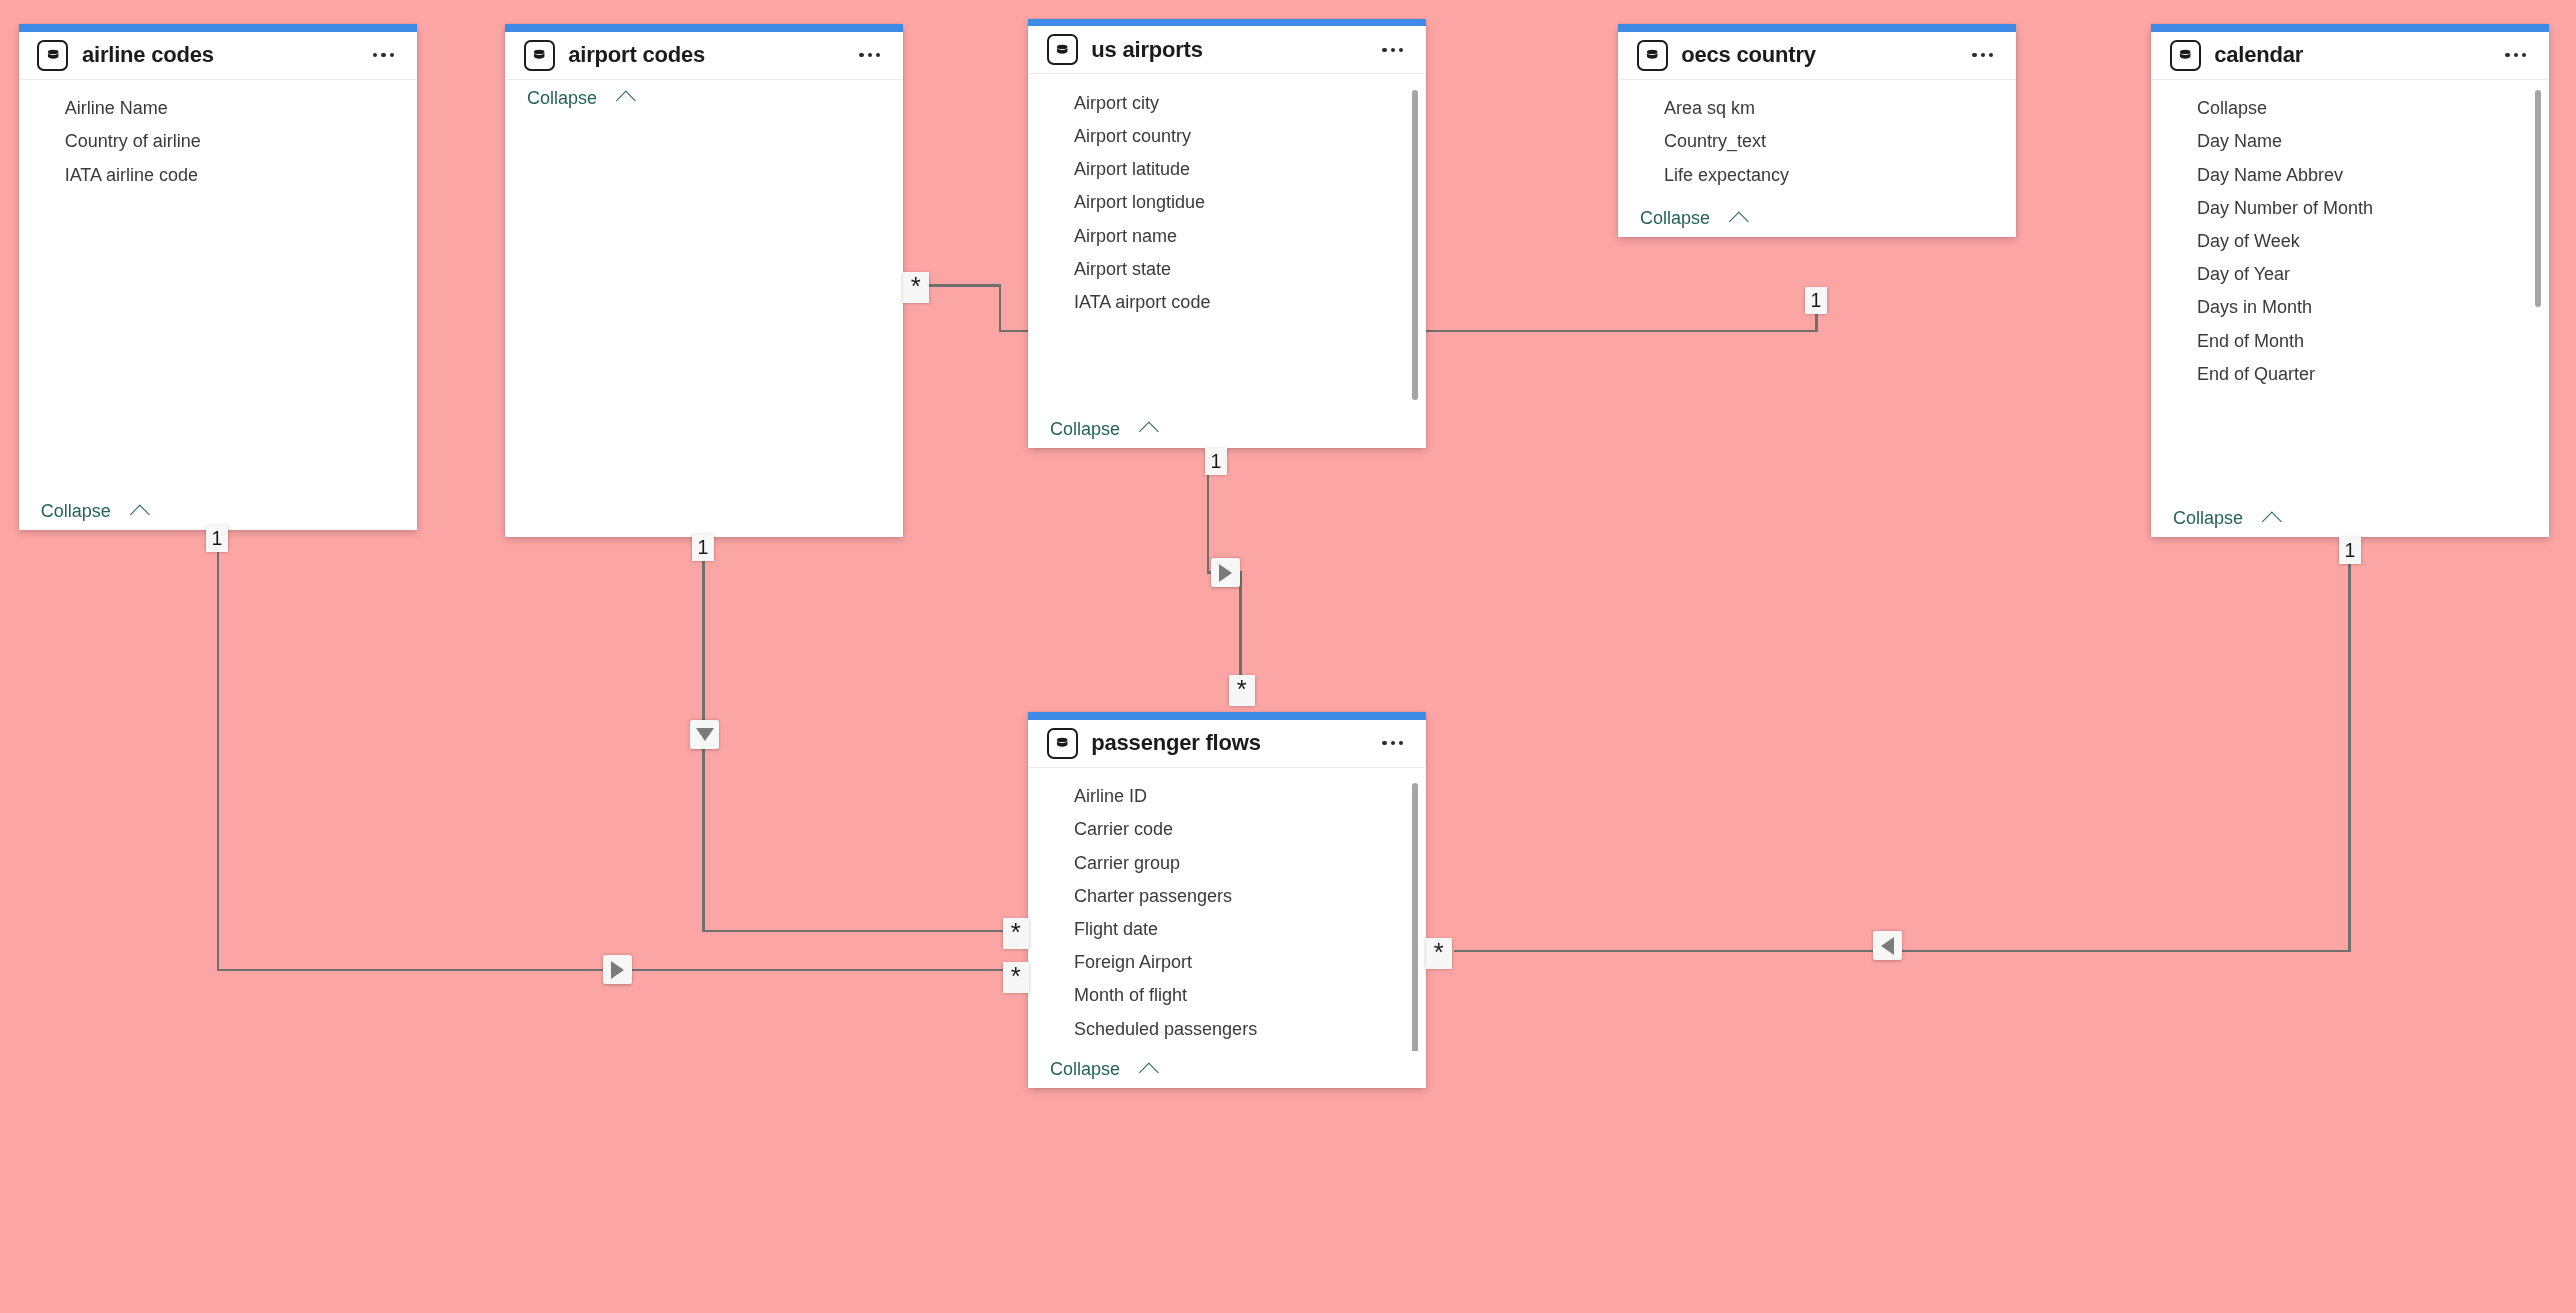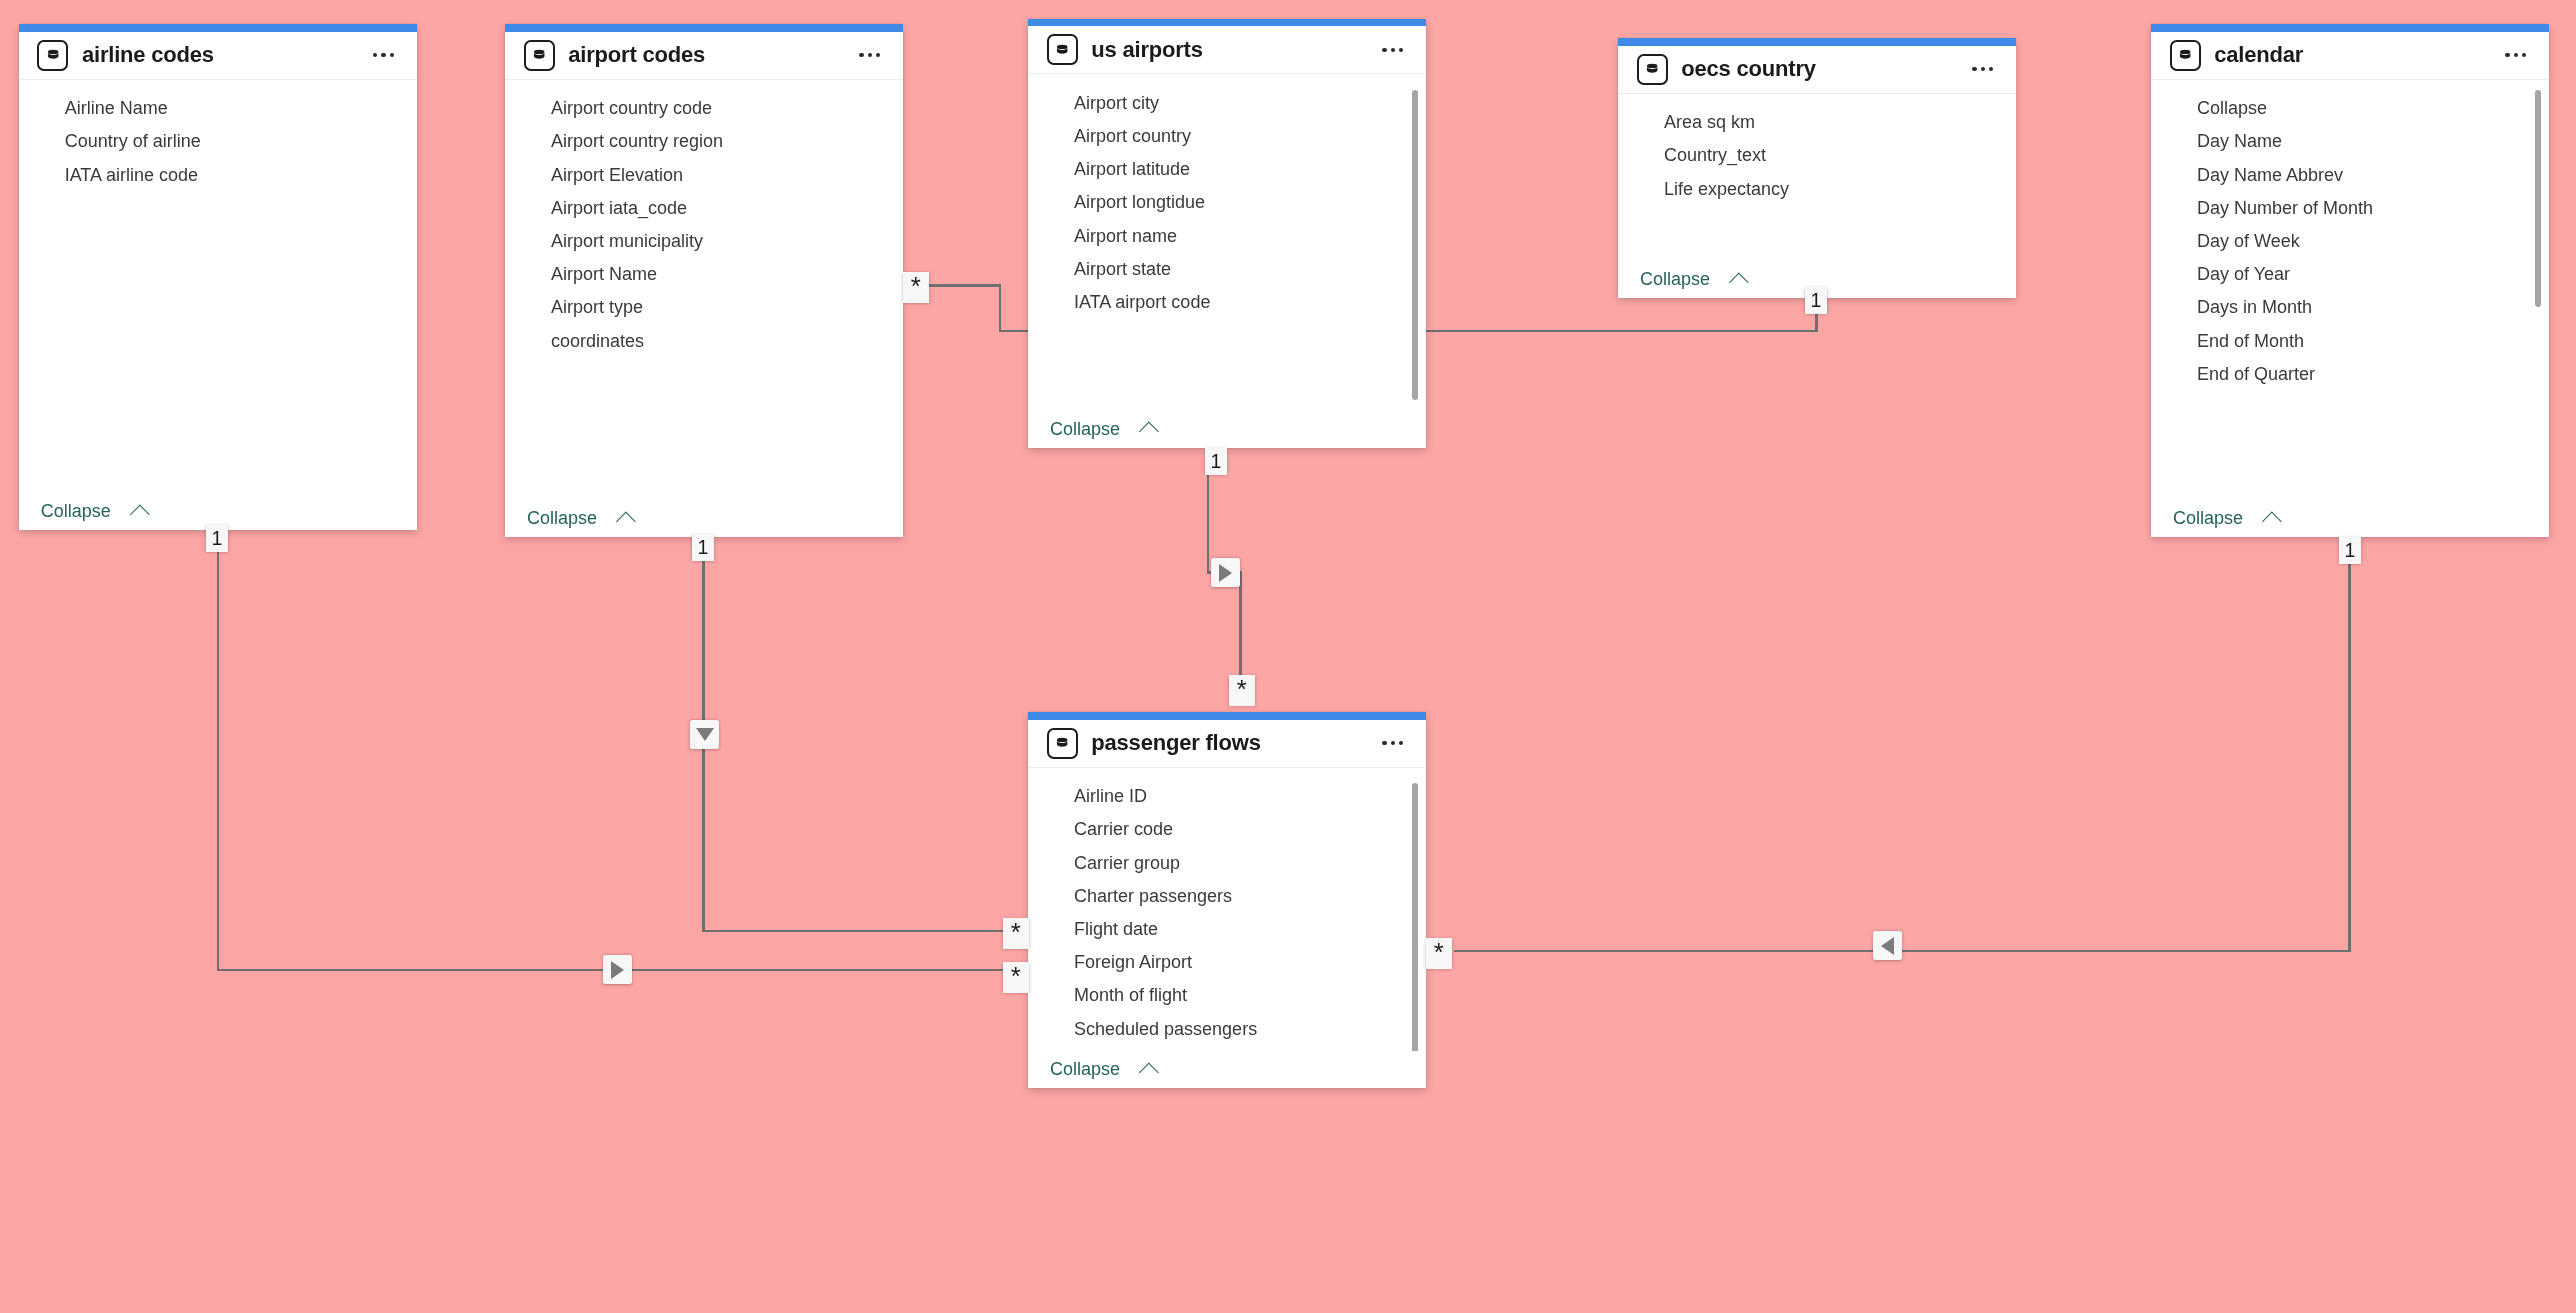--- a/index.html
+++ b/index.html
@@ -240,32 +240,20 @@
               <ellipse cx="8.5" cy="4.6" rx="6.2" ry="2.6" fill="#1b1b1b"></ellipse>
               <path d="M2.3 5.6 v4.4 c0 1.45 2.78 2.6 6.2 2.6 s6.2 -1.15 6.2 -2.6 V5.6 c0 1.45 -2.78 2.6 -6.2 2.6 s-6.2 -1.15 -6.2 -2.6 z" fill="#1b1b1b"></path>
             </svg>
           </span>
           <span class="card-title">airport codes</span>
           <span class="ellipsis-btn">
             <i></i>
             <i></i>
             <i></i>
           </span>
-        </div>
-        <div class="fields-wrap">
-          <div class="fields">
-            <div class="field-row">Airport country code</div>
-            <div class="field-row">Airport country region</div>
-            <div class="field-row">Airport Elevation</div>
-            <div class="field-row">Airport iata_code</div>
-            <div class="field-row">Airport municipality</div>
-            <div class="field-row">Airport Name</div>
-            <div class="field-row">Airport type</div>
-            <div class="field-row">coordinates</div>
-          </div>
         </div>
         <div class="card-footer">
           <span class="collapse-link">
             <span>Collapse</span>
             <span class="chev"></span>
           </span>
         </div>
       </div>
       <div class="table-card" style="left: 1028px; top: 18.7px; width: 398px; height: 429px;">
         <div class="card-accent" style="background: rgb(62, 138, 228);"></div>
@@ -295,21 +283,21 @@
           </div>
           <div class="scrollbar" style="top: 15.3px; height: 310px;"></div>
         </div>
         <div class="card-footer">
           <span class="collapse-link">
             <span>Collapse</span>
             <span class="chev"></span>
           </span>
         </div>
       </div>
-      <div class="table-card" style="left: 1618px; top: 24px; width: 398px; height: 260px; margin-top: 14px;">
+      <div class="table-card" style="left: 1618px; top: 24px; width: 398px; height: 213px;">
         <div class="card-accent" style="background: rgb(62, 138, 228);"></div>
         <div class="card-header">
           <span class="db-icon">
             <svg width="14.4" height="14.4" viewBox="0 0 17 17">
               <ellipse cx="8.5" cy="4.6" rx="6.2" ry="2.6" fill="#1b1b1b"></ellipse>
               <path d="M2.3 5.6 v4.4 c0 1.45 2.78 2.6 6.2 2.6 s6.2 -1.15 6.2 -2.6 V5.6 c0 1.45 -2.78 2.6 -6.2 2.6 s-6.2 -1.15 -6.2 -2.6 z" fill="#1b1b1b"></path>
             </svg>
           </span>
           <span class="card-title">oecs country</span>
           <span class="ellipsis-btn">

